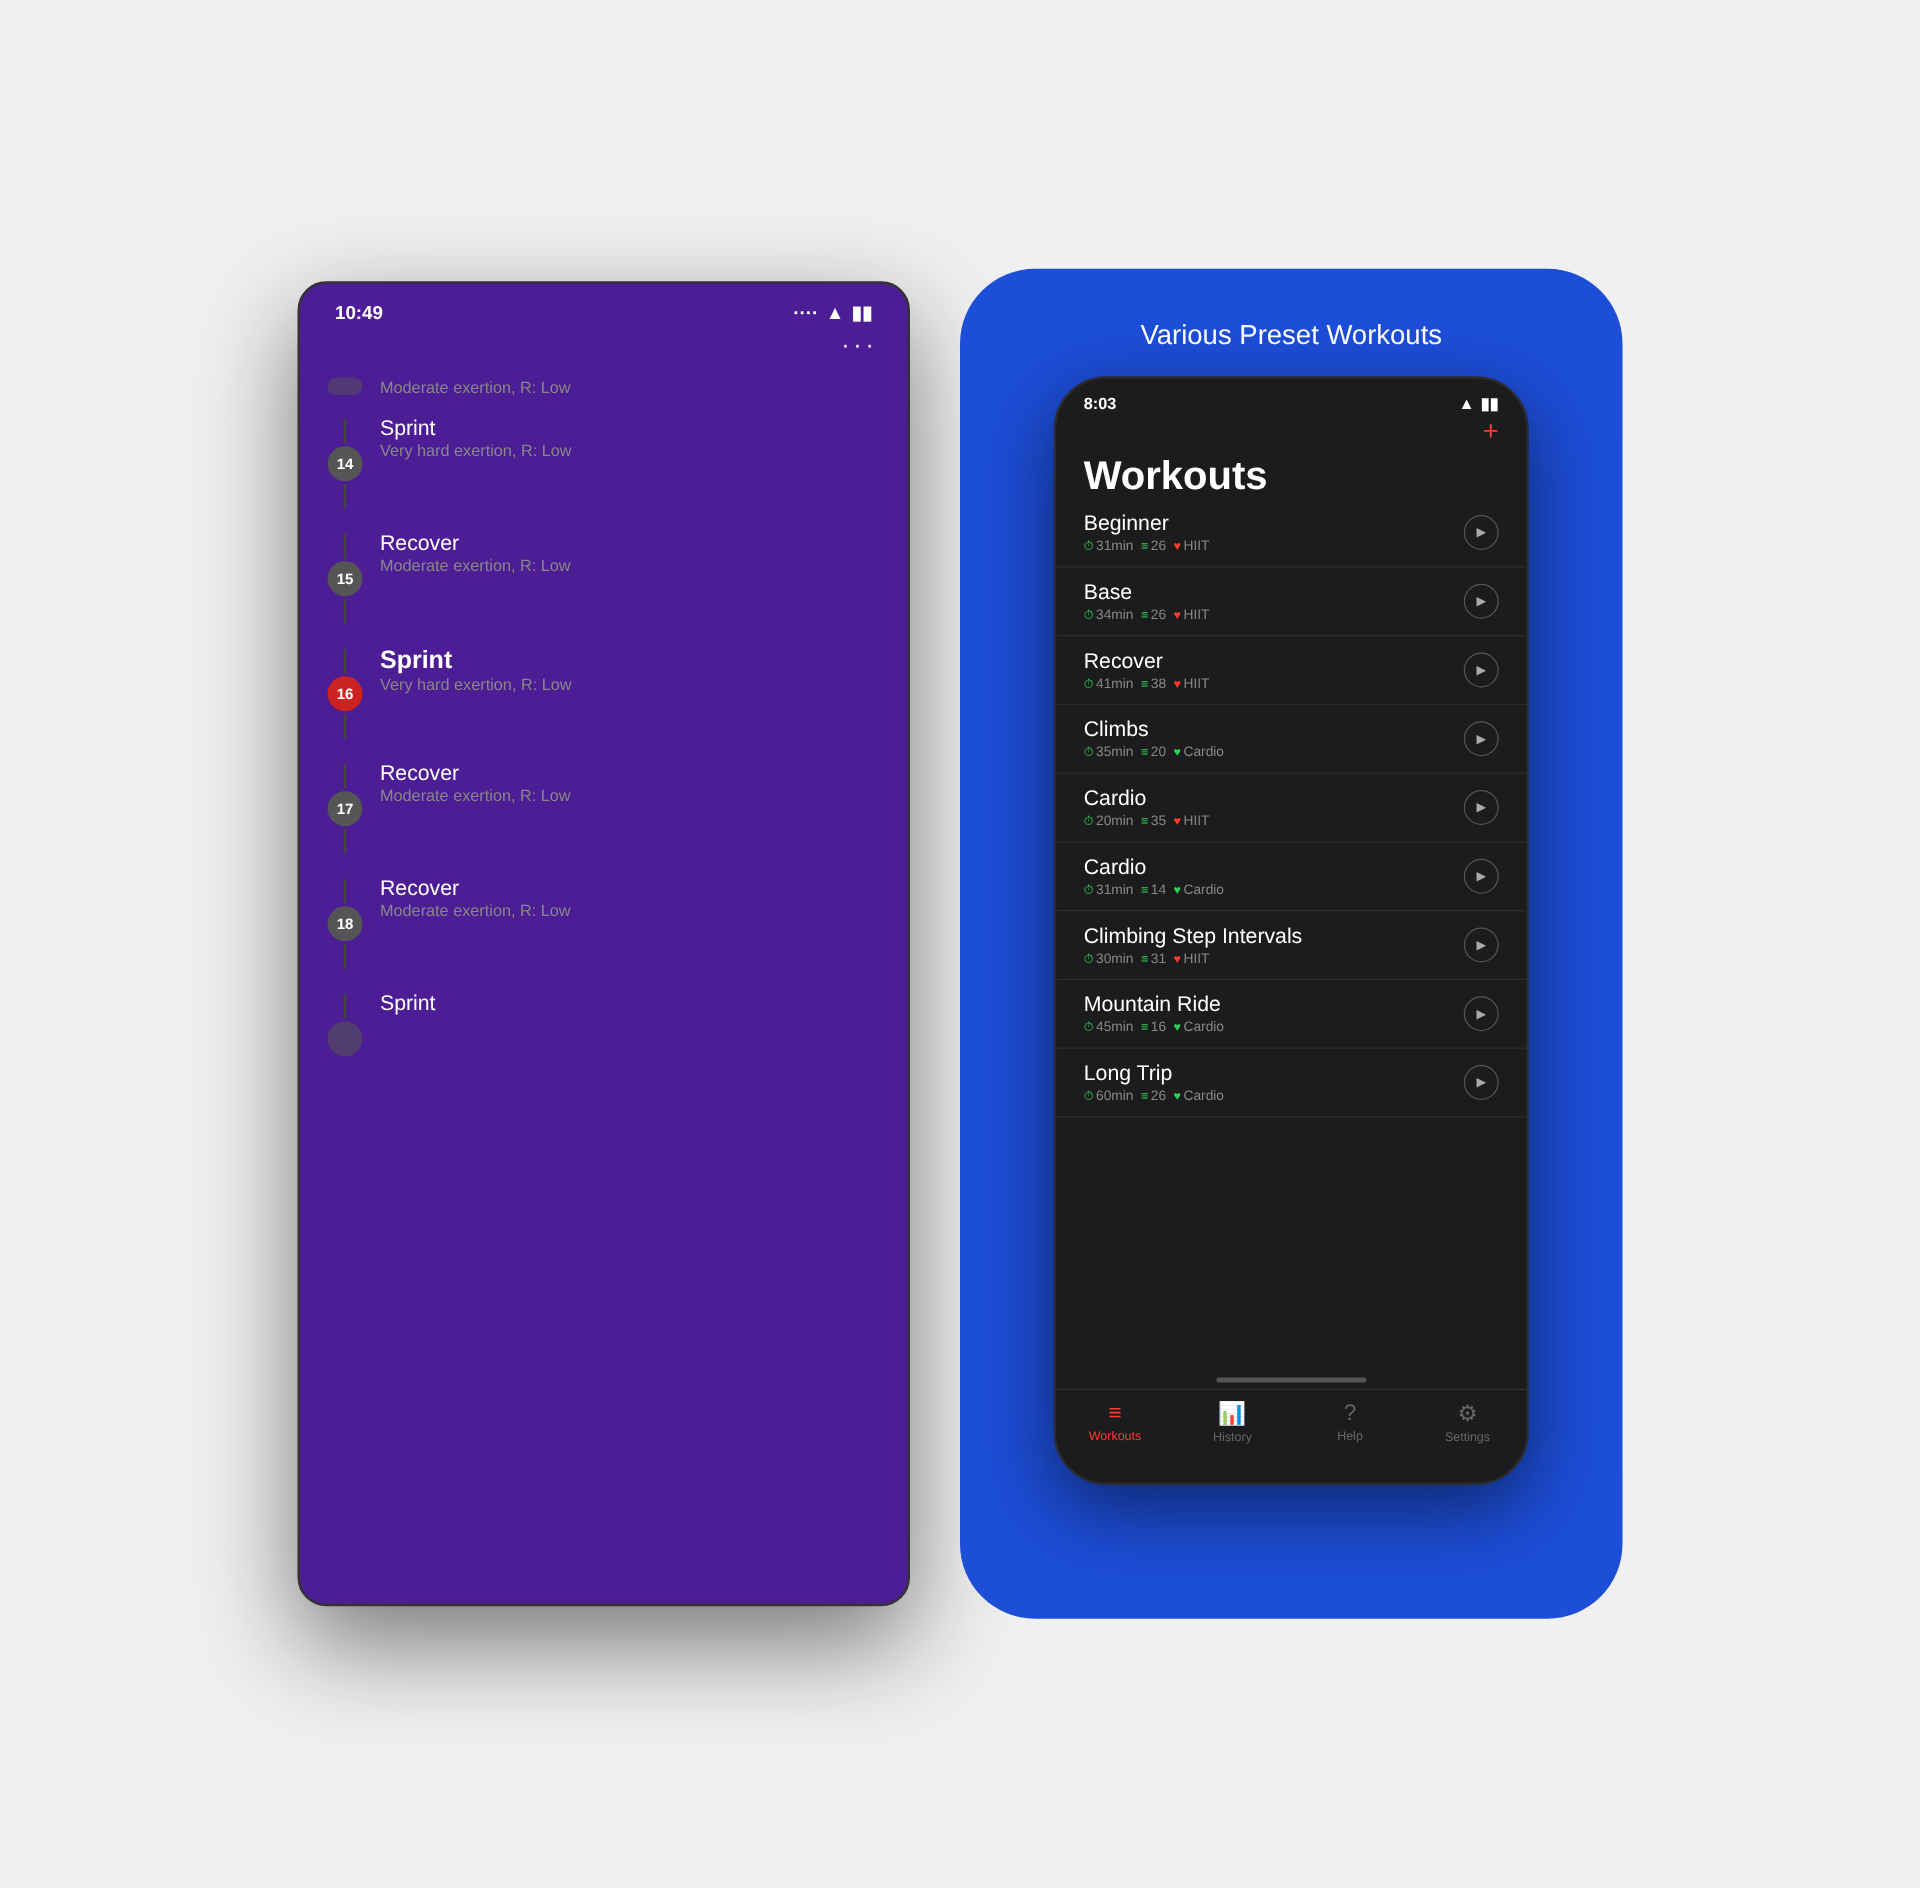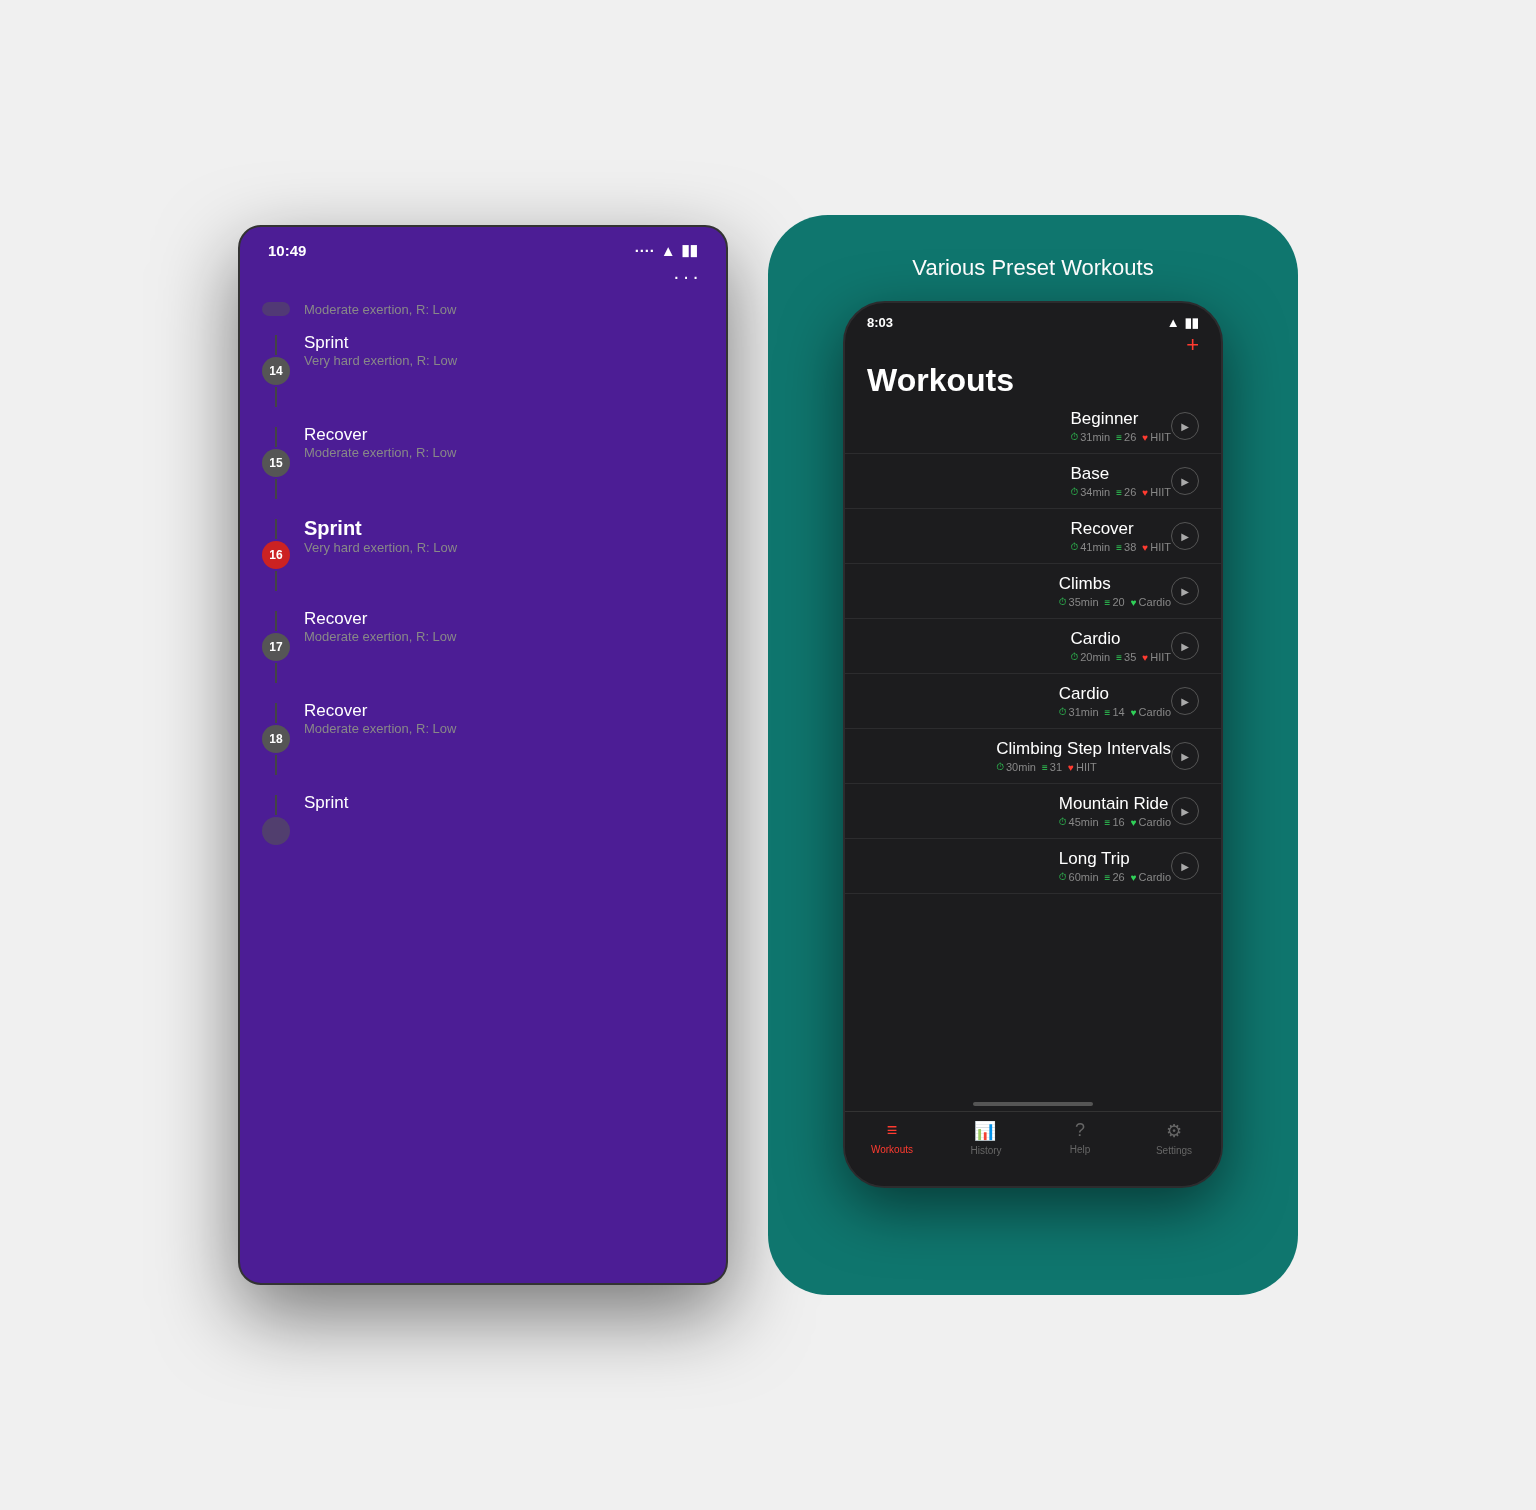--- a/index.html
+++ b/index.html
@@ -198,21 +198,21 @@
       font-weight: 600;
       display: flex;
       align-items: center;
       justify-content: center;
     }
 
     
     .phone-right-wrapper {
       width: 530px;
       height: 1080px;
-      background: #0f766e;
+      background: #1d4ed8;
       border-radius: 60px;
       display: flex;
       flex-direction: column;
       align-items: center;
       justify-content: flex-start;
       padding: 40px 20px 30px;
       position: relative;
     }
 
     .promo-title {
@@ -267,21 +267,21 @@
 
     .workouts-subtitle {
       color: #888;
       font-size: 14px;
       padding: 2px 22px 8px;
     }
 
     .workout-row {
       display: flex;
       align-items: center;
-      justify-content: flex-end;
+      justify-content: space-between;
       padding: 10px 22px;
       border-bottom: 0.5px solid #2c2c2e;
     }
 
     .workout-row-left {}
 
     .workout-row-name {
       color: white;
       font-size: 17px;
       font-weight: 500;

